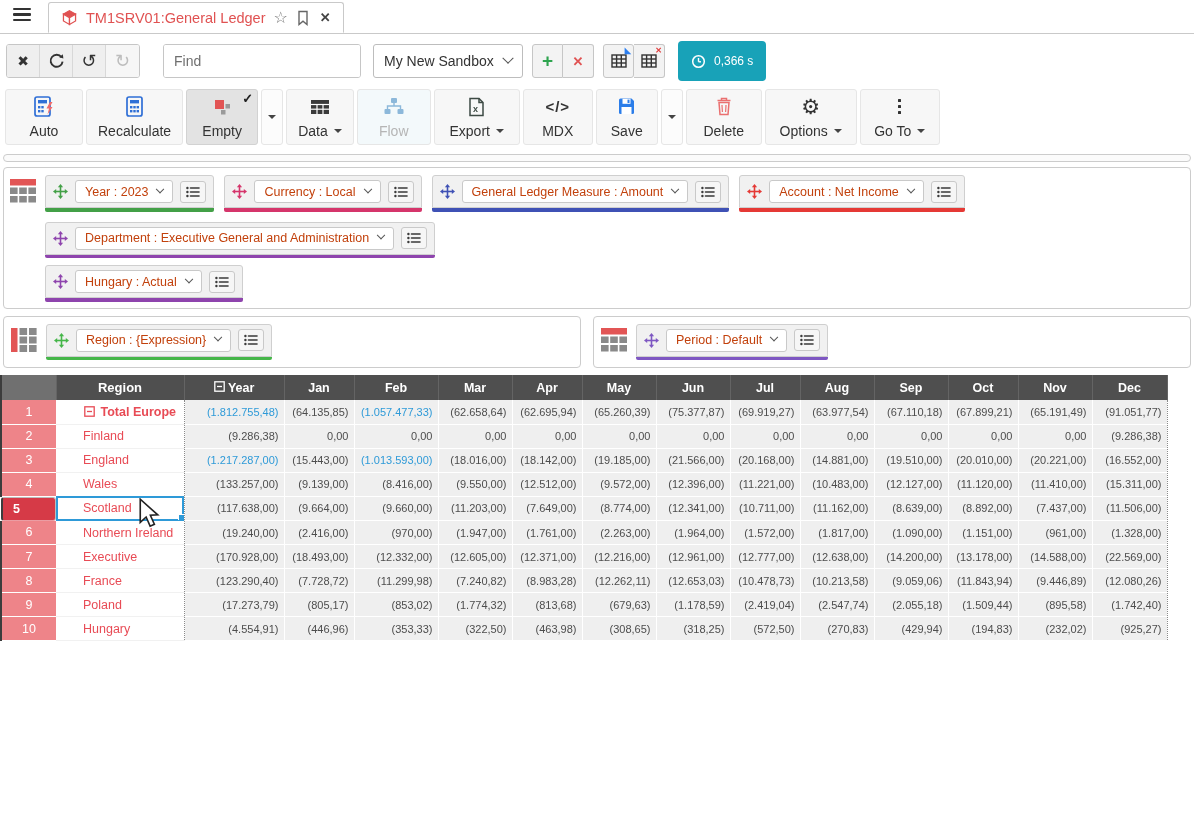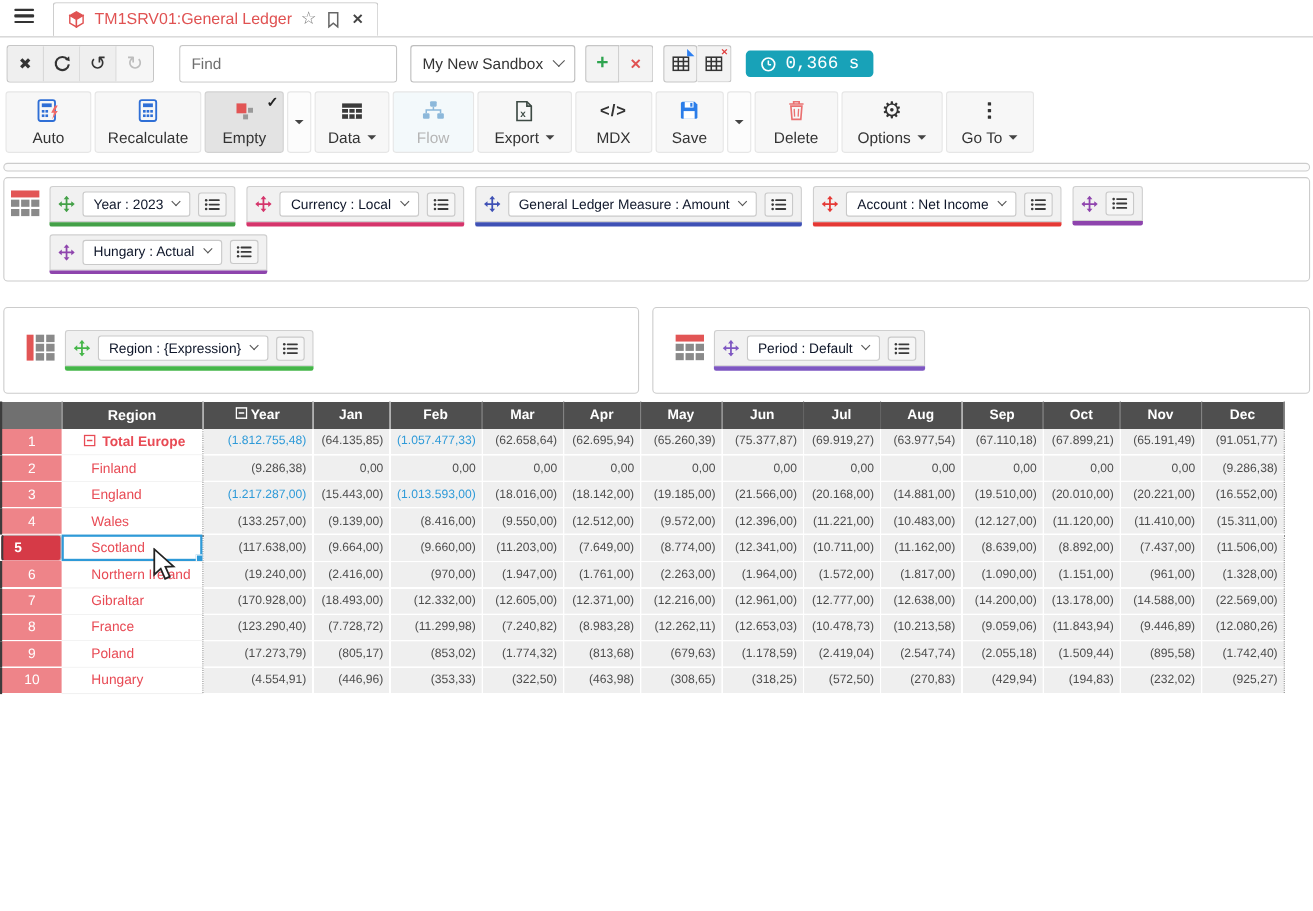--- a/index.html
+++ b/index.html
@@ -31,22 +31,22 @@
   .gbtn .uicon { font-size:18px; line-height:1; }
   .find-box { display:flex; height:34px; border:1px solid #c6c6c6; border-radius:3px; overflow:hidden; width:198px; background:#fff; margin-left:14px; }
   .find-box input { flex:1; border:none; outline:none; padding:0 10px; font-size:14px; color:#333; font-family:"Liberation Sans",sans-serif; }
   .find-box input::placeholder { color:#555; opacity:.85; }
   .flat-btn { height:34px; min-width:31px; display:grid; place-items:center; background:#f3f3f3; border:1px solid #c6c6c6; cursor:pointer; }
   .plus-btn { color:#2ea44f; font-size:19px; font-weight:bold; border-radius:3px 0 0 3px; }
   .redx-btn { color:#e05252; font-size:13px; font-weight:bold; border-left:none; border-radius:0 3px 3px 0; }
   .tbl-btn { position:relative; border-radius:3px; }
   .tbl-btn + .tbl-btn { border-left:none; border-radius:0 3px 3px 0; }
   .tbl-badge { position:absolute; top:2px; right:2px; font-size:8px; font-weight:bold; line-height:1; }
-  .timer-badge { display:flex; align-items:center; gap:8px; height:24px; padding:0 13px; background:#18a2b8; color:#fff;
-    border-radius:4px; font-size:16px; margin-left:4px;font-family:Liberation Mono, monospace; }
+  .timer-badge { display:flex; align-items:center; gap:8px; height:40px; padding:0 13px; background:#18a2b8; color:#fff;
+    border-radius:4px; font-size:12px; margin-left:4px; }
 
   
   .ribbon { display:flex; align-items:stretch; gap:3px; padding:2px 5px 6px 5px; height:64px; }
   .rbtn { position:relative; display:flex; flex-direction:column; align-items:center; justify-content:center; gap:5px;
     background:#f7f7f7; border:1px solid #e6e6e6; border-radius:3px; padding:5px 11px; font-size:14px; color:#333; cursor:pointer; }
   .rbtn .icon-slot { height:22px; display:grid; place-items:center; }
   .rbtn .lbl { display:flex; align-items:center; gap:6px; white-space:nowrap; }
   .rbtn.active { background:#e3e3e3; border-color:#d2d2d2; }
   .rbtn.disabled { background:#f3f9fb; color:#b5b5b5; cursor:default; }
   .caret { width:0; height:0; border-left:4px solid transparent; border-right:4px solid transparent; border-top:4.5px solid #444; display:inline-block; }
@@ -61,40 +61,40 @@
   .hdivider { height:8px; margin:3px 3px 5px 3px; border:1px solid #ccc; border-radius:4px; background:#fbfbfb; }
 
   
   .context-panel { border:1px solid #ccc; border-radius:4px; margin:0 3px; padding:7px 6px 6px 6px; display:flex; flex-direction:column; gap:7px; }
   .panel-row { display:flex; align-items:flex-start; gap:9px; }
   .axis-grid-icon { flex:0 0 auto; margin-top:4px; }
   .chips { display:flex; gap:10px; flex-wrap:wrap; }
   .chip { display:inline-flex; flex-direction:column; }
   .chip-body { display:flex; align-items:center; gap:7px; background:#f1f1f1; border:1px solid #cfcfcf; border-radius:3px 3px 0 0; padding:4px 7px; }
   .chip-underline { height:3.5px; border-radius:0 0 2px 2px; }
-  .chip-select { display:flex; align-items:center; gap:9px; background:#fff; border:1px solid #c9c9c9; border-radius:3px; padding:3.5px 9px; font-size:12.5px; color:#0f172a; cursor:pointer; white-space:nowrap; }
+  .chip-select { display:flex; align-items:center; gap:9px; background:#fff; border:1px solid #c9c9c9; border-radius:3px; padding:3.5px 9px; font-size:12.5px; color:#c2410c; cursor:pointer; white-space:nowrap; }
   .chip-select .chev { width:6px; height:6px; border-width:1.6px; }
   .chip-list-btn { display:grid; place-items:center; background:#f6f6f6; border:1px solid #c9c9c9; border-radius:3px; padding:4px 5px; cursor:pointer; }
   .axes-row { display:flex; gap:12px; margin:7px 3px 0 3px; }
-  .axis-panel { border:1px solid #ccc; border-radius:4px; padding:20px; display:flex; gap:9px; align-items:center;margin-top:16px; }
+  .axis-panel { border:1px solid #ccc; border-radius:4px; padding:7px; display:flex; gap:9px; align-items:center; }
   .axis-panel.rows-panel { width:578px; }
   .axis-panel.cols-panel { flex:1; }
 
   
   .grid-wrap { margin-top:7px; position:relative; }
   table.grid { border-collapse:collapse; table-layout:fixed; }
   .grid th { height:25px; background:#4f4f4f; color:#fff; font-size:12.5px; font-weight:600; text-align:center;
     border-right:1px solid #646464; overflow:hidden; white-space:nowrap; cursor:pointer; }
   .grid th.corner { background:#707070; border-left:2px solid #3c3c3c; }
   .grid th.region-h { font-weight:bold; font-size:13px; }
   .grid td { height:24px; overflow:hidden; white-space:nowrap; cursor:cell; }
   td.rnum { background:#ee8489; color:#fff; text-align:center; font-size:12.5px; border-bottom:1px solid rgba(255,255,255,.5); border-left:2px solid #3c3c3c; }
   td.rnum.sel { background:#d63a47; font-weight:bold; }
   td.region { background:#fff; color:#e84b55; font-size:12.5px; padding-left:27px; border-bottom:1px solid #f1f1f1; border-right:1px dotted #8a8a8a; position:relative; }
-  td.region.total { font-weight:bold; padding-left:20px; }
+  td.region.total { font-weight:bold; padding-left:20px;text-align:center; }
   td.region .cicon { margin-right:6px; vertical-align:-1px; }
   td.region.selcell { outline:2px solid #2e9ad8; outline-offset:-2px; }
   td.region.selcell .handle { position:absolute; right:-1px; bottom:-1px; width:7px; height:7px; background:#2e9ad8; border:1px solid #fff; }
   td.val { background:#efefef; color:#4d4d4d; font-size:11px; text-align:right; padding-right:5px;
     border-right:1px solid #fff; border-bottom:1px solid #fff; }
   td.val.blue { color:#2e9ad8; }
   td.val.first { border-left:1px dotted #8a8a8a; }
   td.val.last { border-right:1px dotted #8a8a8a; }
   .cursor-svg { position:absolute; left:138px; top:498px; pointer-events:none; z-index:9; }
 </style>
@@ -496,20 +496,24 @@
                   <line x1="7.5" y1="2.6" x2="7.5" y2="12.4"></line>
                   <line x1="2.6" y1="7.5" x2="12.4" y2="7.5"></line>
                 </g>
   <g fill="#8e44ad">
                   <polygon points="7.5,0 4.9,3.2 10.1,3.2"></polygon>
                   <polygon points="7.5,15 4.9,11.8 10.1,11.8"></polygon>
                   <polygon points="0,7.5 3.2,4.9 3.2,10.1"></polygon>
                   <polygon points="15,7.5 11.8,4.9 11.8,10.1"></polygon>
                 </g>
               </svg>
+      <span class="chip-select">
+        <span class="chip-label">Department : Executive General and Administration</span>
+        <span class="chev"></span>
+              </span>
       <span class="chip-list-btn">
                 <svg width="14" height="12" viewBox="0 0 14 12">
   <g stroke="#3a3a3a" stroke-width="1.6" stroke-linecap="round">
                     <line x1="4.5" y1="2" x2="13" y2="2"></line>
                     <line x1="4.5" y1="6" x2="13" y2="6"></line>
                     <line x1="4.5" y1="10" x2="13" y2="10"></line>
                   </g>
   <g fill="#3a3a3a">
                     <circle cx="1.4" cy="2" r="1.2"></circle>
                     <circle cx="1.4" cy="6" r="1.2"></circle>
@@ -810,21 +814,21 @@
             <td class="val">(1.964,00)</td>
             <td class="val">(1.572,00)</td>
             <td class="val">(1.817,00)</td>
             <td class="val">(1.090,00)</td>
             <td class="val">(1.151,00)</td>
             <td class="val">(961,00)</td>
             <td class="val last">(1.328,00)</td>
           </tr>
           <tr>
             <td class="rnum">7</td>
-            <td class="region">Gibraltar</td>
+            <td class="region">Executive</td>
             <td class="val first">(170.928,00)</td>
             <td class="val">(18.493,00)</td>
             <td class="val">(12.332,00)</td>
             <td class="val">(12.605,00)</td>
             <td class="val">(12.371,00)</td>
             <td class="val">(12.216,00)</td>
             <td class="val">(12.961,00)</td>
             <td class="val">(12.777,00)</td>
             <td class="val">(12.638,00)</td>
             <td class="val">(14.200,00)</td>

